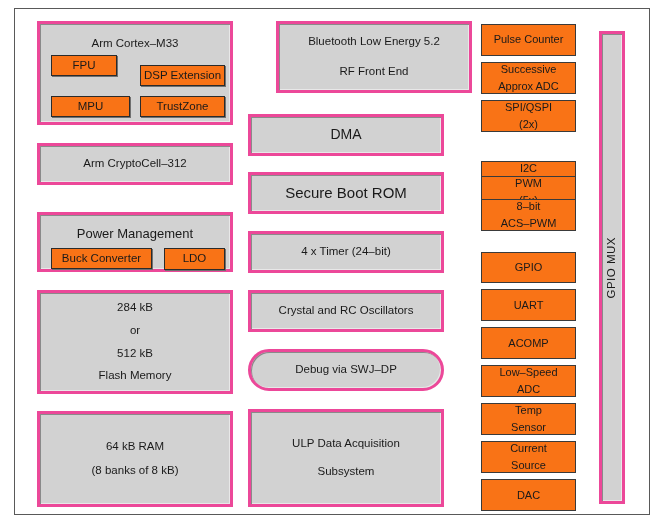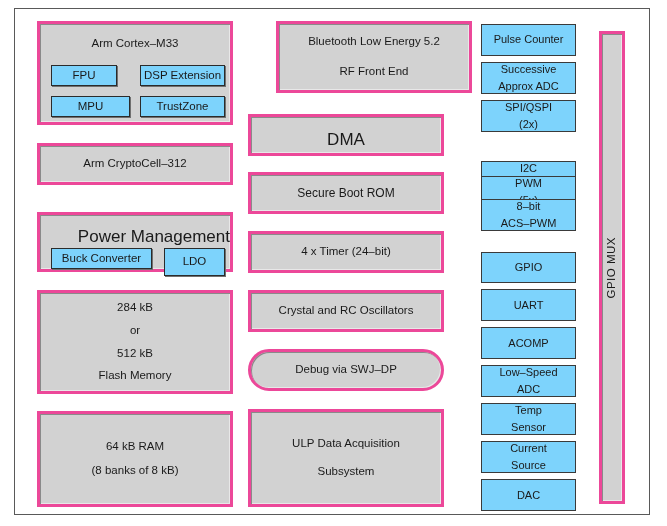--- a/index.html
+++ b/index.html
@@ -39,56 +39,56 @@
     line-height: 1.55;
   }
   
   .shaded {
     background: #d2d2d2;
     border: 3px solid #ec4899;
     box-shadow: 1px 1px 0 0 #8a8a8a inset, -1px -1px 0 0 #e8e8e8 inset;
   }
   
   .white {
-    background: #7dd3fc;
+    background: #f97316;
     border: 1px solid #3a3a3a;
   }
   .white.sub {
     border: 1px solid #2b2b2b;
     box-shadow: 1px 1px 0 0 #707070;
   }
 
   .ln { display: block; white-space: nowrap; }
 
   
   #cortex-block        { left: 22px;  top: 12px;  width: 196px; height: 104px; font-size: 11.5px; }
   #cortex-title        { position: absolute; top: 11px; left: 0; right: 0; font-size: 11.5px; }
-  #fpu-block           { left: 11px;  top: 41px;  width: 66px;  height: 21px; font-size: 11.5px; }
+  #fpu-block           { left: 11px;  top: 31px;  width: 66px;  height: 21px; font-size: 11.5px; }
   #dsp-block           { left: 100px; top: 41px;  width: 85px;  height: 21px; font-size: 11.5px; }
   #mpu-block           { left: 11px;  top: 72px;  width: 79px;  height: 21px; font-size: 11.5px; }
   #trustzone-block     { left: 100px; top: 72px;  width: 85px;  height: 21px; font-size: 11.5px; }
 
   #cryptocell-block    { left: 22px;  top: 134px; width: 196px; height: 42px; font-size: 11.5px; }
 
   #power-block         { left: 22px;  top: 203px; width: 196px; height: 60px; font-size: 11.5px; }
-  #power-title         { position: absolute; top: 9px; left: 0; right: 0; font-size: 17px; text-align: right; }
+  #power-title         { position: absolute; top: 9px; left: 0; right: 0; font-size: 13px; }
   #buck-block          { left: 11px;  top: 33px;  width: 101px; height: 21px; font-size: 11.5px; }
-  #ldo-block           { left: 124px; top: 33px;  width: 61px;  height: 28px; font-size: 11.5px; }
+  #ldo-block           { left: 124px; top: 33px;  width: 61px;  height: 22px; font-size: 11.5px; }
 
   #flash-block         { left: 22px;  top: 281px; width: 196px; height: 104px; font-size: 11.5px; }
   #flash-block .ln     { margin: 2.5px 0; }
 
   #ram-block           { left: 22px;  top: 402px; width: 196px; height: 96px; font-size: 11.5px; }
   #ram-block .ln       { margin: 3px 0; }
 
   
   #ble-block           { left: 233px; top: 12px;  width: 196px; height: 72px;  font-size: 11.5px; margin-left: 28px; }
   #ble-block .ln       { margin: 6px 0; }
-  #dma-block           { left: 233px; top: 105px; width: 196px; height: 42px;  font-size: 17px; justify-content: flex-end; }
-  #bootrom-block       { left: 233px; top: 163px; width: 196px; height: 42px;  font-size: 12px; }
+  #dma-block           { left: 233px; top: 105px; width: 196px; height: 42px;  font-size: 14px; }
+  #bootrom-block       { left: 233px; top: 163px; width: 196px; height: 42px;  font-size: 15px; }
   #timer-block         { left: 233px; top: 222px; width: 196px; height: 42px;  font-size: 11.5px; }
   #osc-block           { left: 233px; top: 281px; width: 196px; height: 42px;  font-size: 11.5px; }
   #debug-block         { left: 233px; top: 340px; width: 196px; height: 42px;  font-size: 11.5px; border-radius: 21px; }
   #ulp-block           { left: 233px; top: 400px; width: 196px; height: 98px;  font-size: 11.5px; }
   #ulp-block .ln       { margin: 5px 0; }
 
   
   .periph {
     left: 466px;
     width: 95px;

